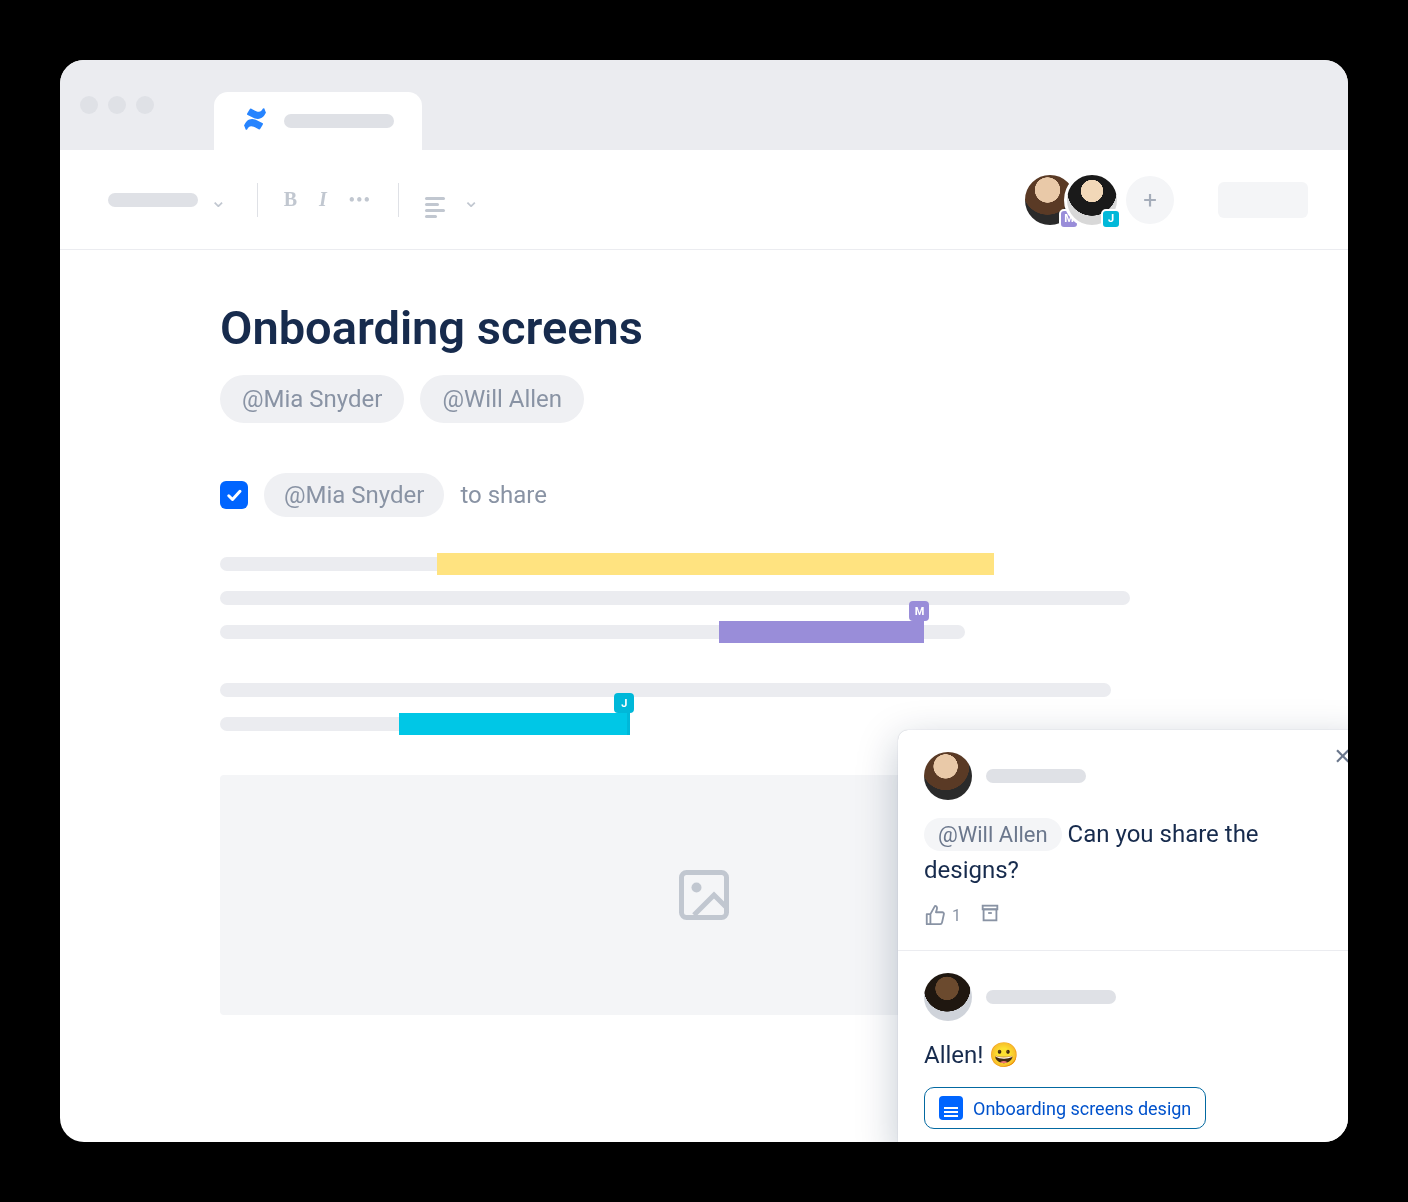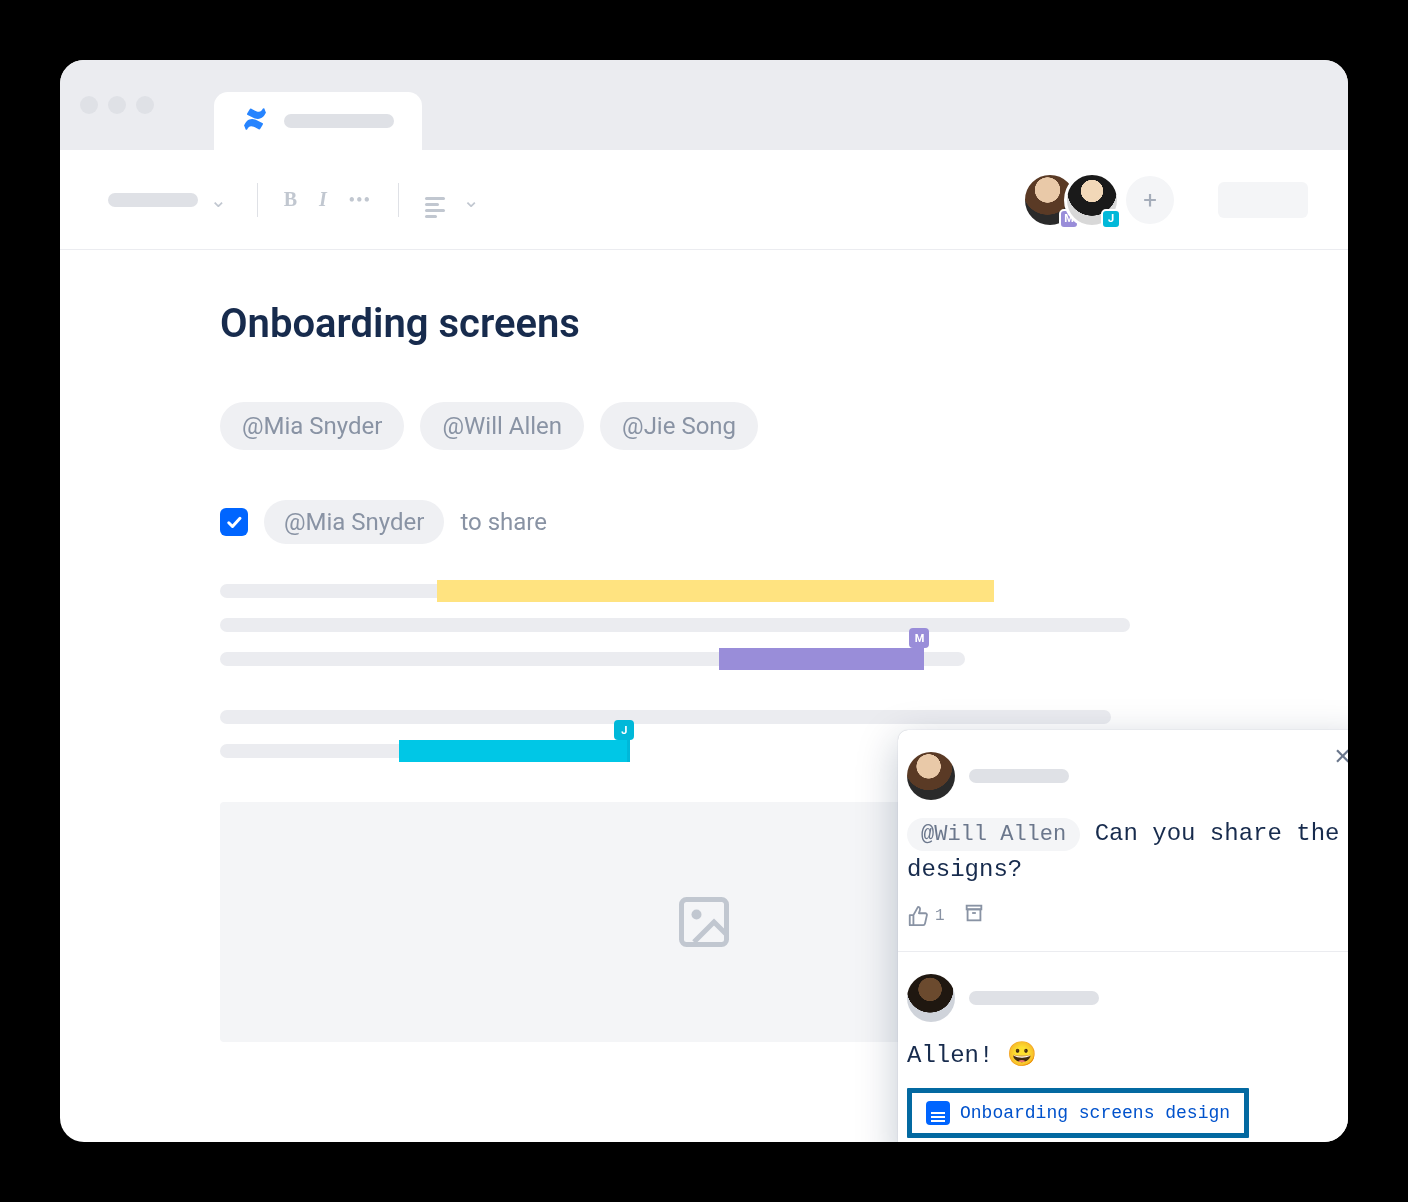--- a/index.html
+++ b/index.html
@@ -90,21 +90,21 @@
   .badge-m { background:#998DD9; }
   .badge-j { background:#00B8D9; }
   .add-collab {
     width:48px; height:48px; border-radius:50%; background:#F4F5F7;
     display:flex; align-items:center; justify-content:center;
     color:#A5ADBA; font-size:24px; margin-left:6px;
   }
   .action-pill { width:90px; height:36px; background:#F4F5F7; border-radius:6px; margin-left:30px; }
 
   .content { padding: 50px 160px 0 160px; position:relative; }
-  .doc-title { font-size:40px; font-weight:600; color:#172B4D; margin-bottom:55px; }
+  .doc-title { font-size:47px; font-weight:600; color:#172B4D; margin-bottom:20px; }
   .mentions-row { display:flex; gap:16px; margin-bottom:50px; }
   .mention-chip {
     background:#EFF0F3; color:#8993A4; font-size:24px;
     padding:10px 22px; border-radius:28px;
   }
   .task-row { display:flex; align-items:center; gap:16px; margin-bottom:40px; }
   .checkbox {
     width:28px; height:28px; border-radius:6px; background:#0065FF;
     display:flex; align-items:center; justify-content:center;
   }
@@ -134,39 +134,39 @@
   }
   .image-placeholder svg { width:60px; height:60px; }
 
   .comment-popover {
     position:absolute; right:-20px; top:480px;
     width:470px; background:#fff; border-radius:10px;
     box-shadow: 0 12px 40px rgba(9,30,66,0.25), 0 0 1px rgba(9,30,66,0.3);
     z-index:10;
   }
   .pop-close { position:absolute; top:14px; right:16px; color:#6B778C; font-size:22px; cursor:pointer; }
-  .comment { padding:22px 9px;font-family:Liberation Mono, monospace; }
+  .comment { padding:22px 26px; }
   .comment + .comment { border-top:1px solid #EBECF0; }
   .comment-head { display:flex; align-items:center; gap:14px; margin-bottom:16px; }
   .c-avatar { width:48px; height:48px; border-radius:50%; }
   .c-av-1 { background: radial-gradient(circle at 45% 30%, #e9c9a8 0 28%, #5a3a25 29% 55%, #2a2a2a 56% 100%); }
   .c-av-2 { background: radial-gradient(circle at 48% 32%, #6b4a2e 0 28%, #1f1710 29% 56%, #cfd3da 57% 100%); }
   .c-name-skel { width:100px; height:14px; background:#DFE1E6; border-radius:7px; }
   .comment-body { font-size:24px; color:#172B4D; line-height:1.5; margin-bottom:14px; }
   .inline-mention {
     background:#F4F5F7; color:#6B778C; border-radius:20px;
     padding:4px 14px; font-size:22px;
   }
   .comment-actions { display:flex; align-items:center; gap:18px; color:#8993A4; }
   .like { display:flex; align-items:center; gap:6px; }
   .like svg, .archive svg { width:22px; height:22px; }
   .like-count { font-size:16px; }
   .attachment {
     display:inline-flex; align-items:center; gap:10px;
-    border:5px solid #0369a1; border-radius:1px; padding:8px 14px;
+    border:1px solid #0369a1; border-radius:10px; padding:8px 14px;
   }
   .att-icon { width:24px; height:24px; background:#0065FF; border-radius:4px; display:flex; align-items:center; justify-content:center; }
   .att-icon i { display:block; width:14px; height:2px; background:#fff; box-shadow:0 4px 0 #fff, 0 8px 0 #fff; }
   .att-label { color:#0052CC; font-size:18px; }
 </style>
 </head>
 <body>
 
 <div class="window">
 
@@ -220,21 +220,20 @@
     </div>
     <div class="action-pill"></div>
   </div>
 
   <div class="content">
     <h1 class="doc-title">Onboarding screens</h1>
 
     <div class="mentions-row">
       <span class="mention-chip">@Mia Snyder</span>
       <span class="mention-chip">@Will Allen</span>
-      <span class="mention-chip">@Jie Song</span>
     </div>
 
     <div class="task-row">
       <span class="checkbox">
         <svg viewBox="0 0 24 24">
             <path fill="none" stroke="#fff" stroke-width="4" stroke-linecap="round" stroke-linejoin="round" d="M5 13l5 5L20 7"></path>
           </svg>
       </span>
       <span class="task-mention">@Mia Snyder</span>
       <span class="task-text">to share</span>

